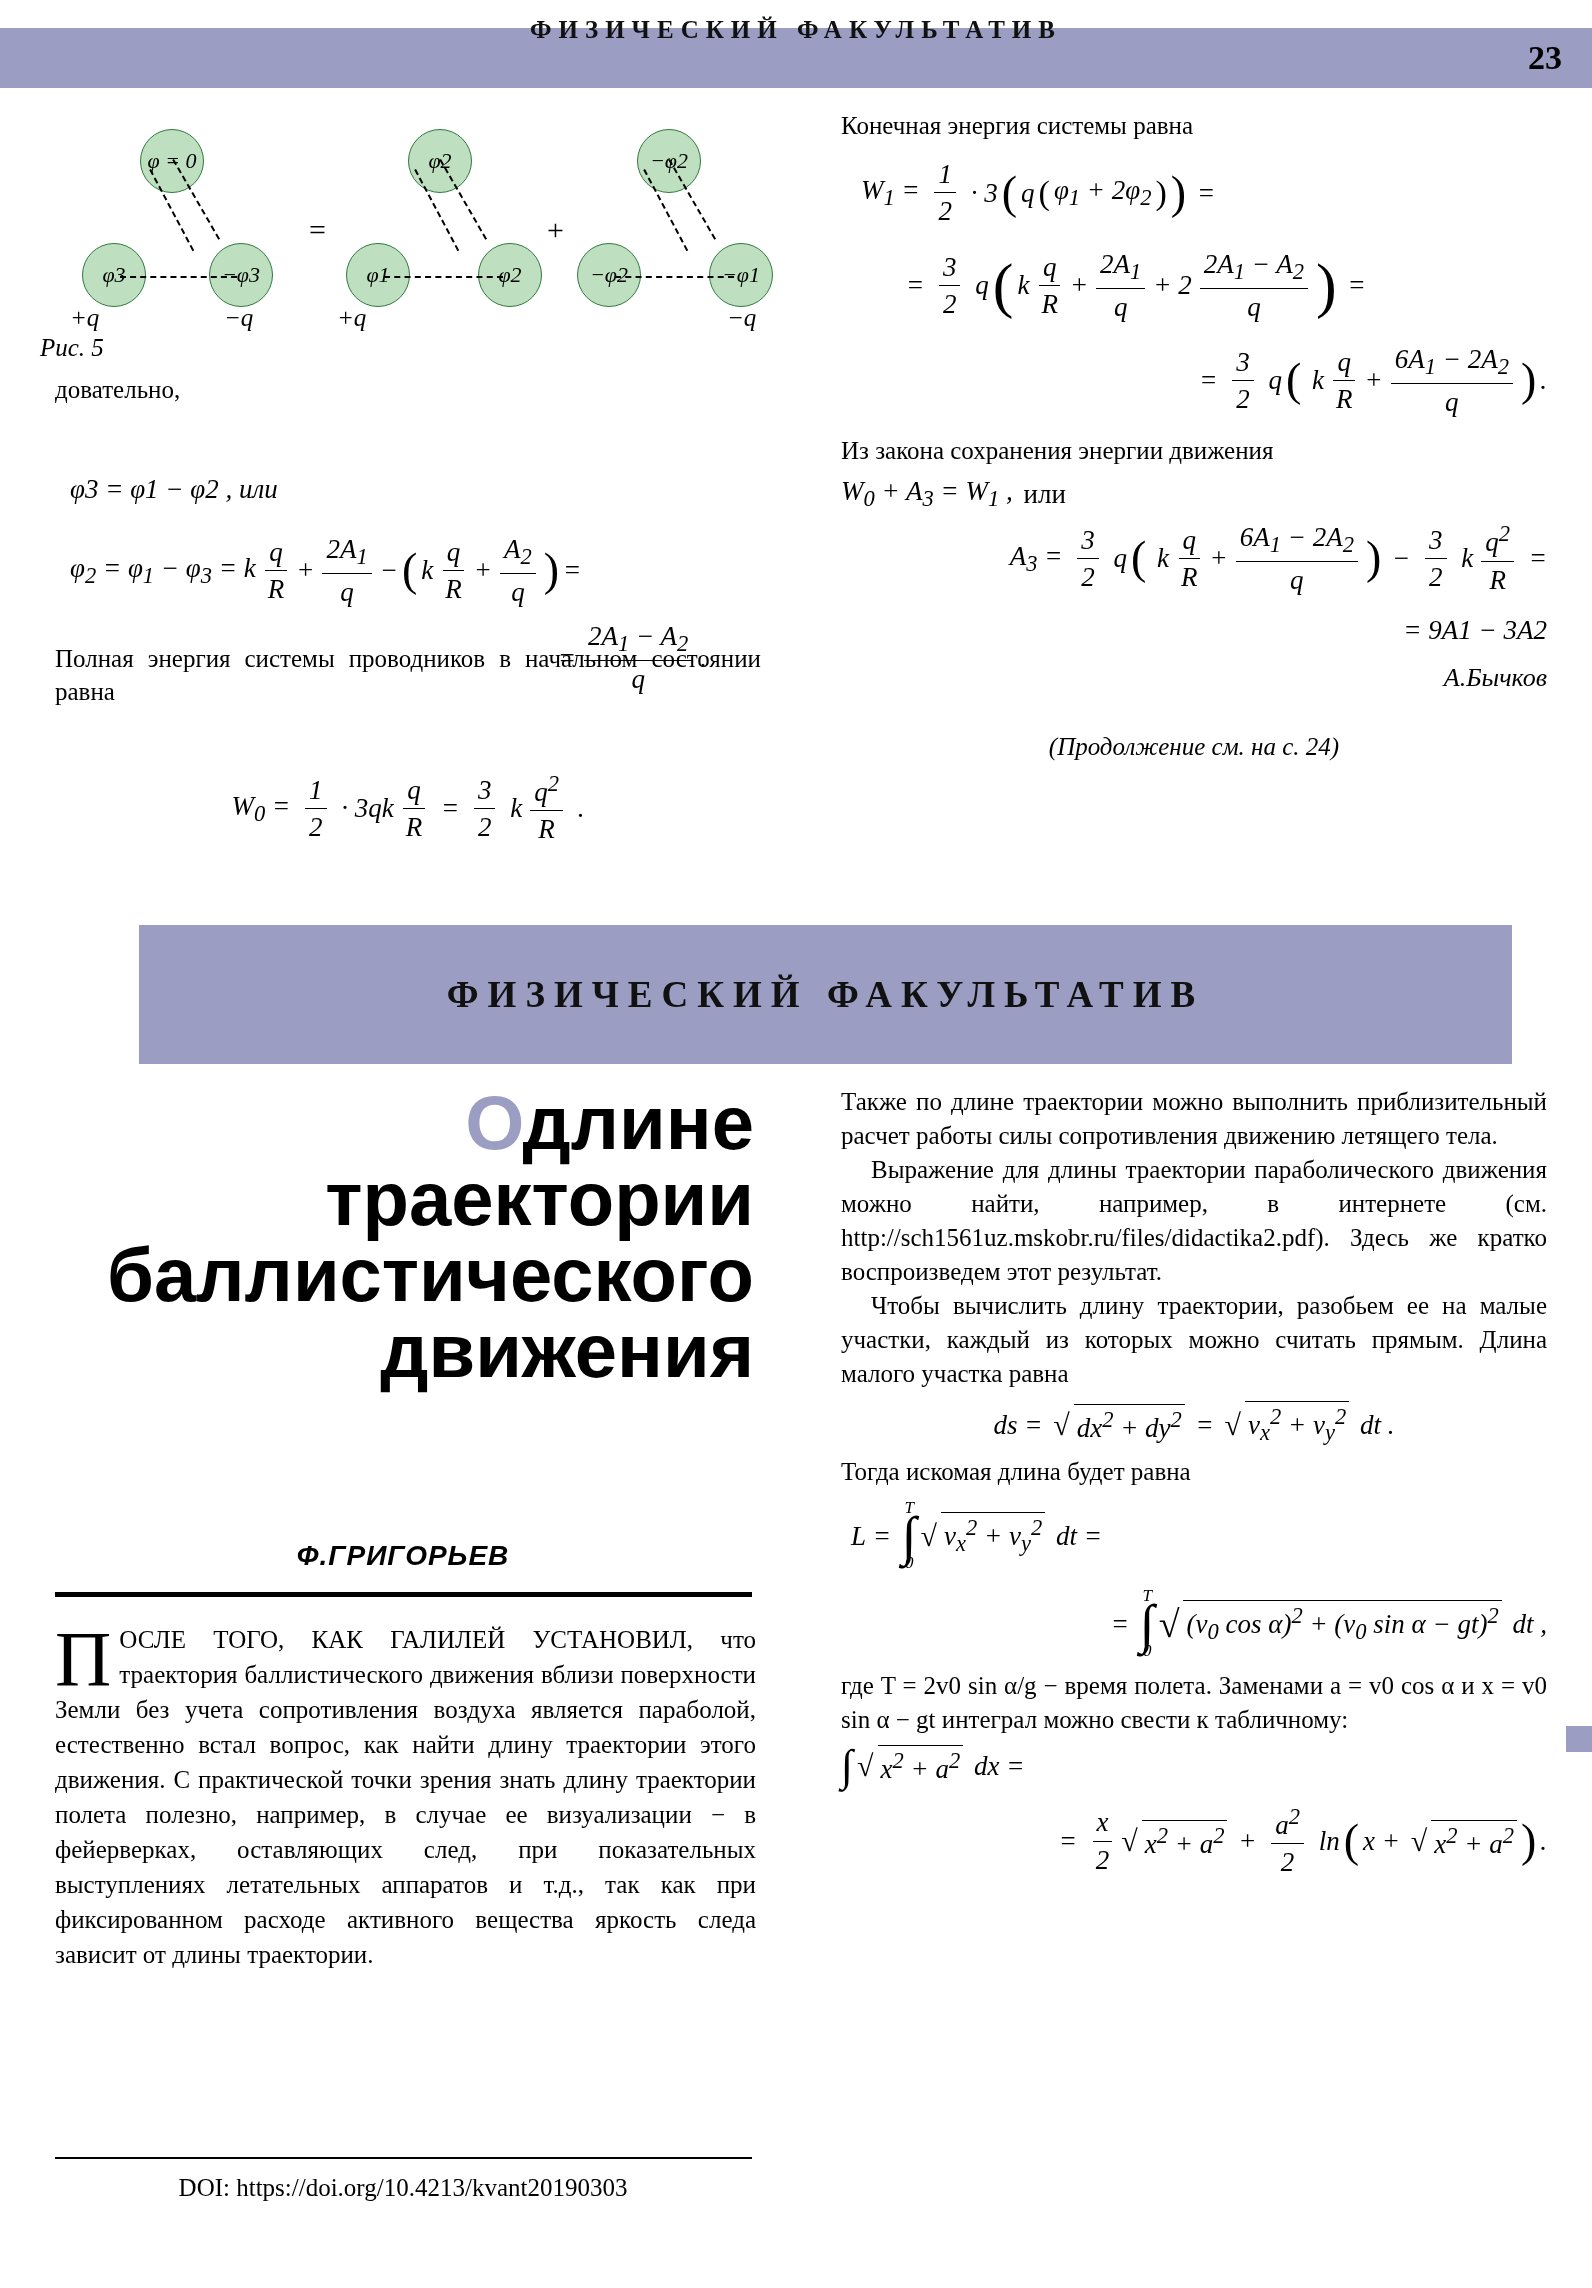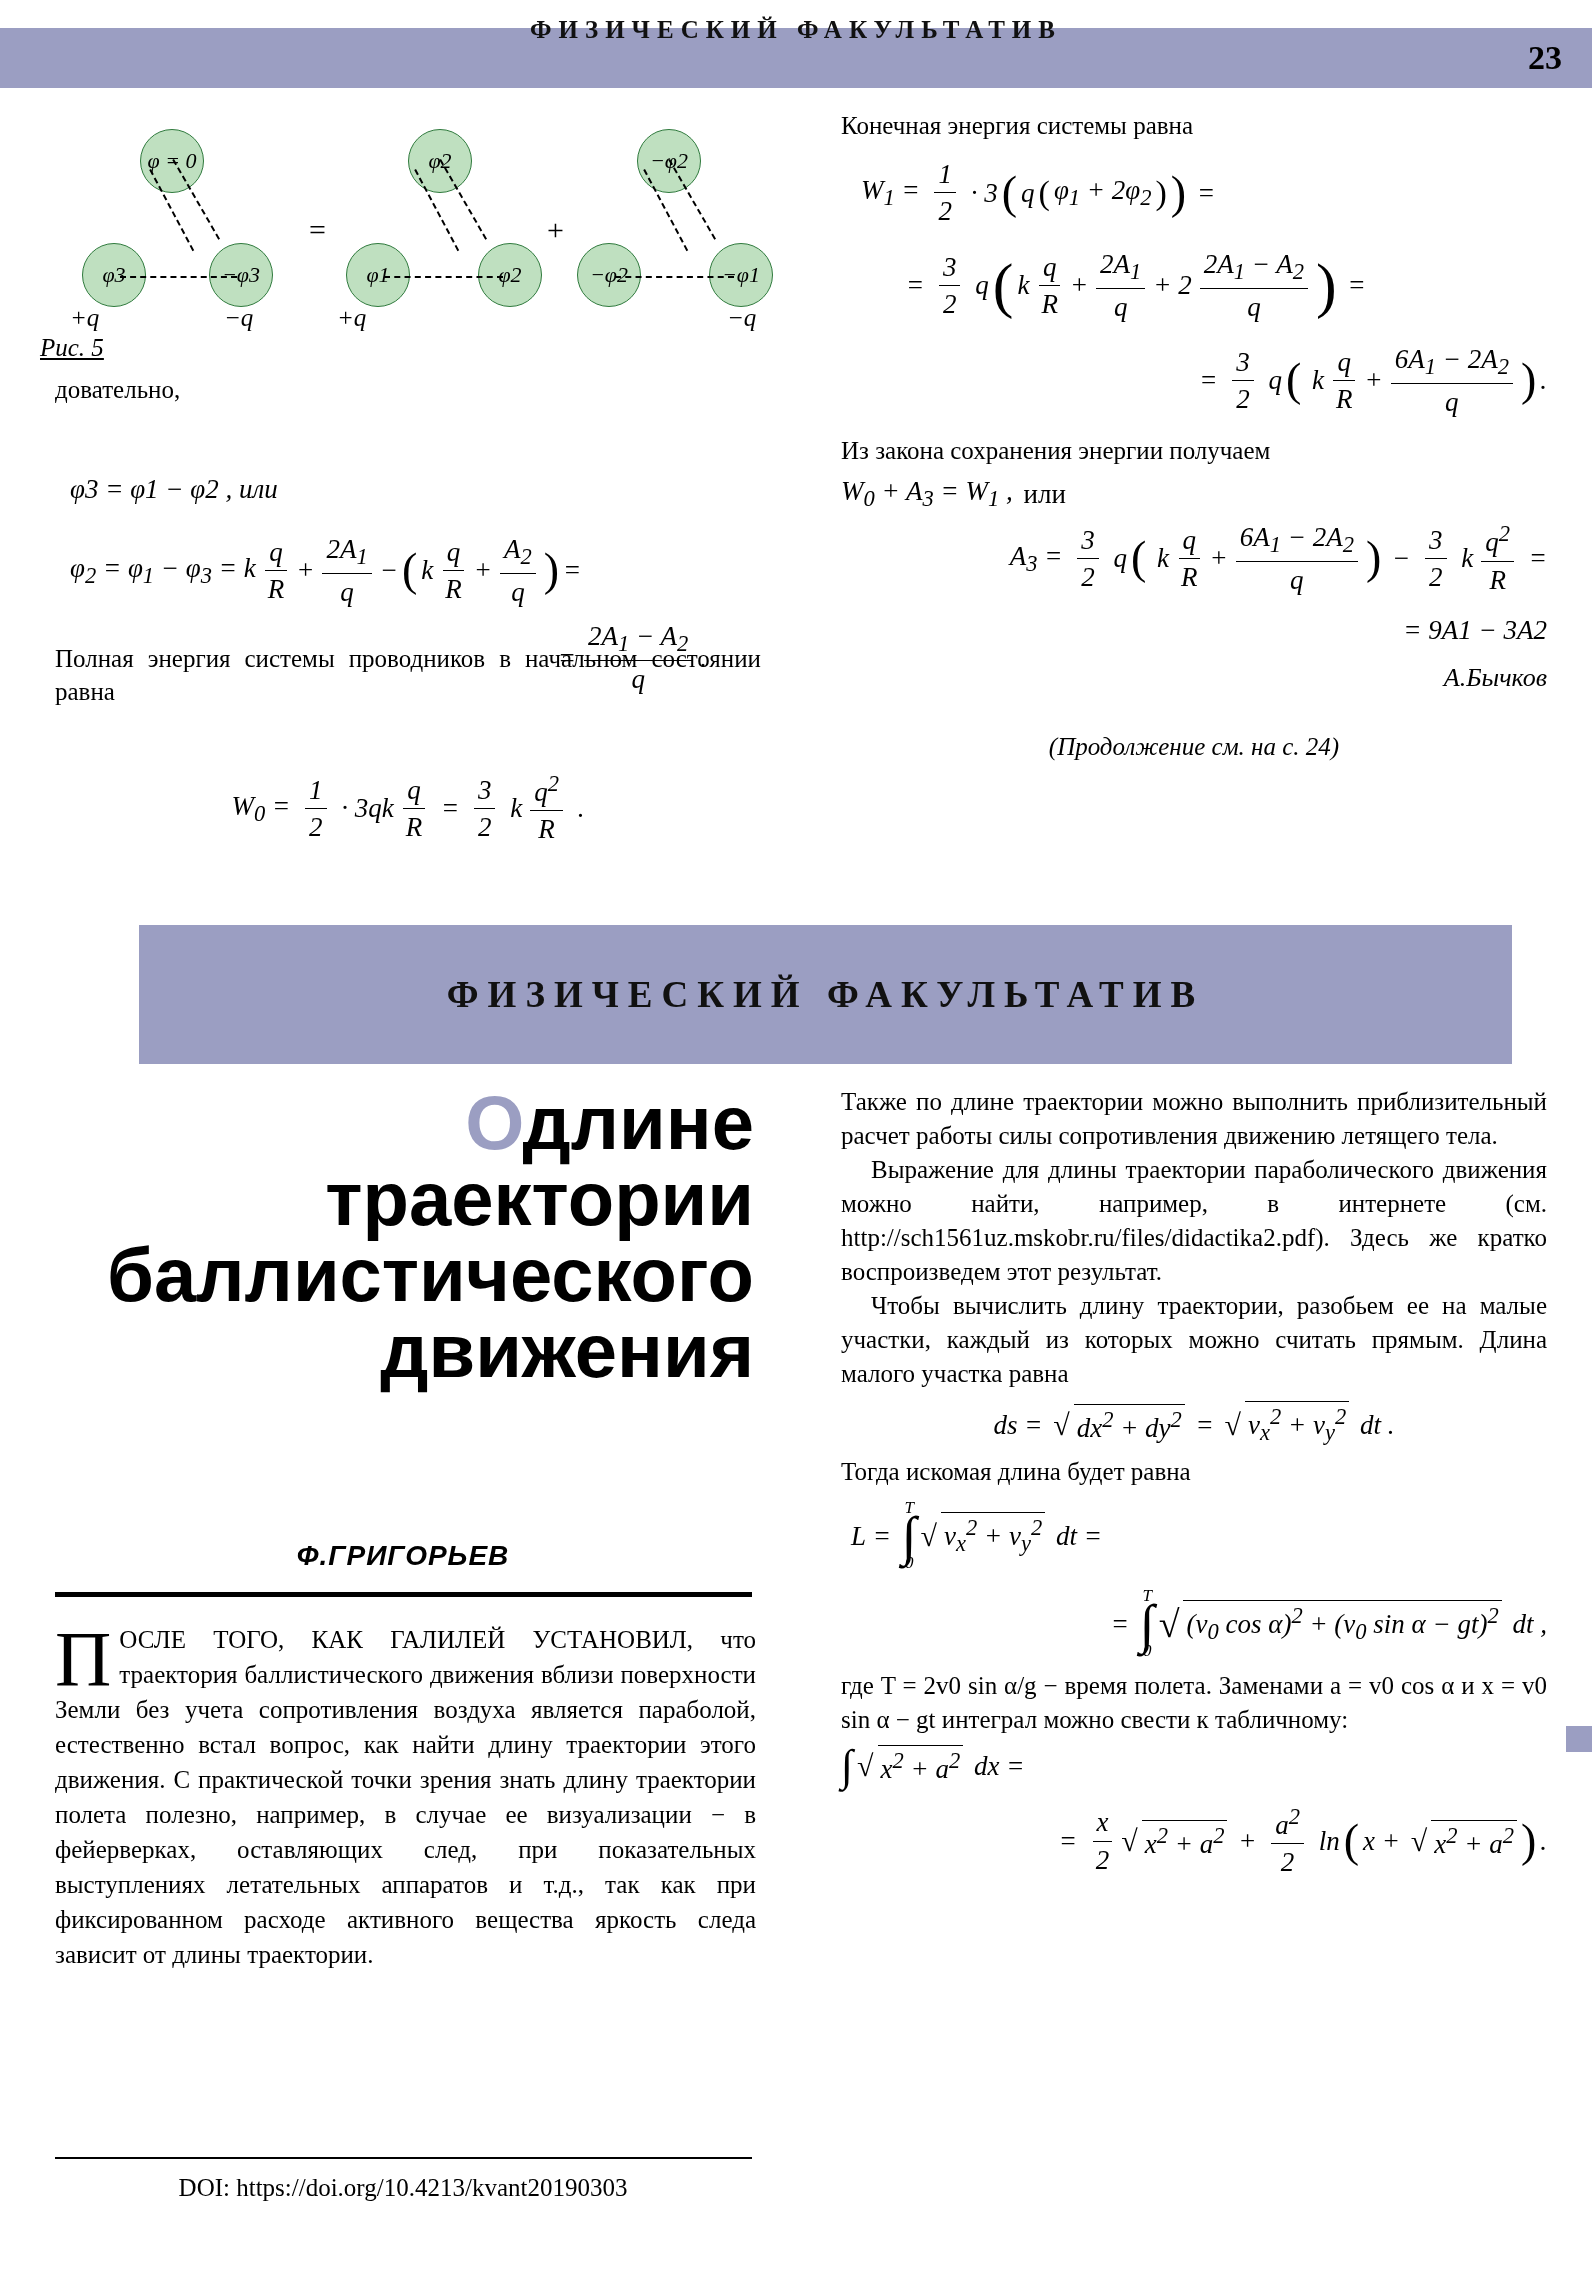--- a/index.html
+++ b/index.html
@@ -71,21 +71,21 @@
     transform-origin:0 0;
   }
   .figlabel{
     position:absolute;font-style:italic;font-size:25px;
     font-family:"Liberation Serif", serif;
   }
   .opsign{
     position:absolute;font-size:30px;font-style:normal;
   }
   .riscap{
-    position:absolute;left:40px;top:334px;font-style:italic;font-size:25px;text-decoration:underline;
+    position:absolute;left:40px;top:334px;font-style:italic;font-size:25px;
   }
 
   
   .banner{
     position:absolute;left:139px;top:925px;width:1373px;height:139px;
     background:#9b9ec2;
   }
   .banner-title{
     position:absolute;left:139px;top:925px;width:1373px;height:139px;
     line-height:139px;text-align:center;
@@ -322,21 +322,21 @@
         <span>+</span>
         <span class="frac">
             <span class="num">6A<sub>1</sub> − 2A<sub>2</sub></span>
             <span class="den">q</span>
           </span>
         <span class="mid-paren">)</span>
         <span>.</span>
       </div>
     </div>
 
-    <div class="p" style="margin-top:14px;">Из закона сохранения энергии получаем</div>
+    <div class="p" style="margin-top:14px;">Из закона сохранения энергии движения</div>
 
     <div class="math" style="margin-top:6px;">
       <div class="mathrow" style="justify-content:flex-start;">
         <span>W<sub>0</sub> + A<sub>3</sub> = W<sub>1</sub> ,&nbsp;</span>
           <span class="upr">или</span>
       </div>
       <div class="mathrow" style="justify-content:flex-end;margin-top:4px;">
         <span>A<sub>3</sub>&nbsp;=&nbsp;</span>
         <span class="frac">
             <span class="num">3</span>

